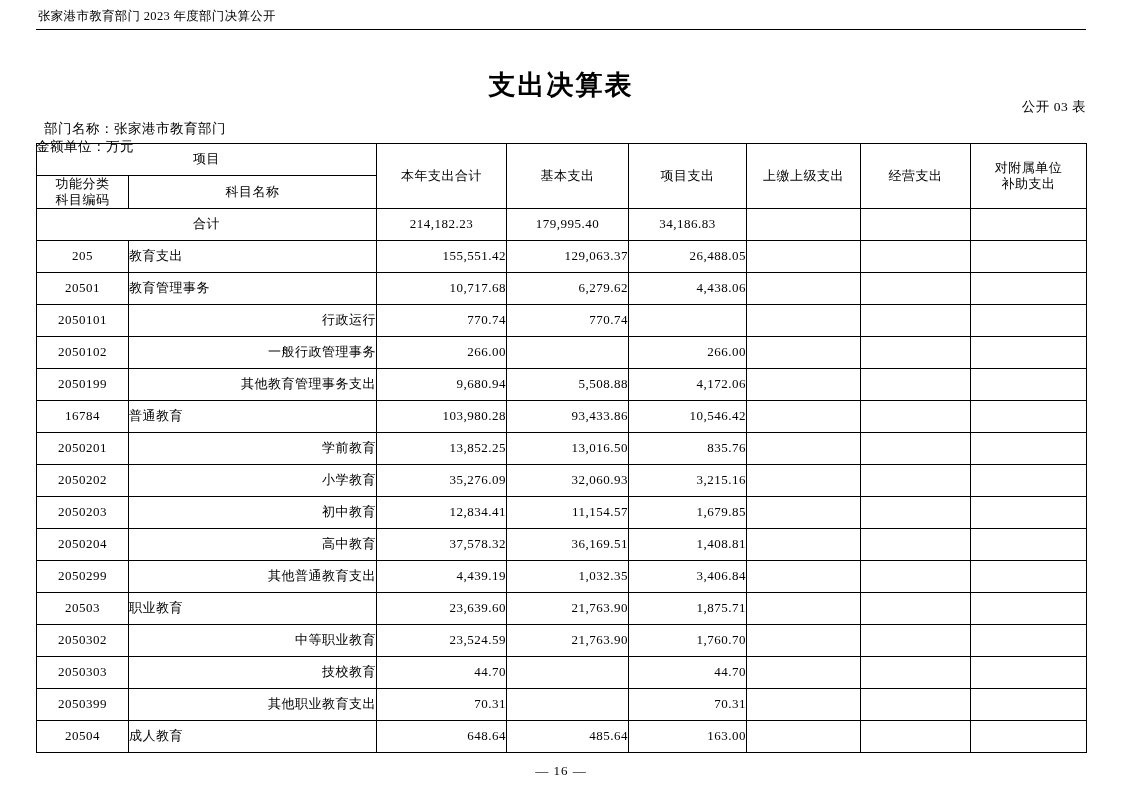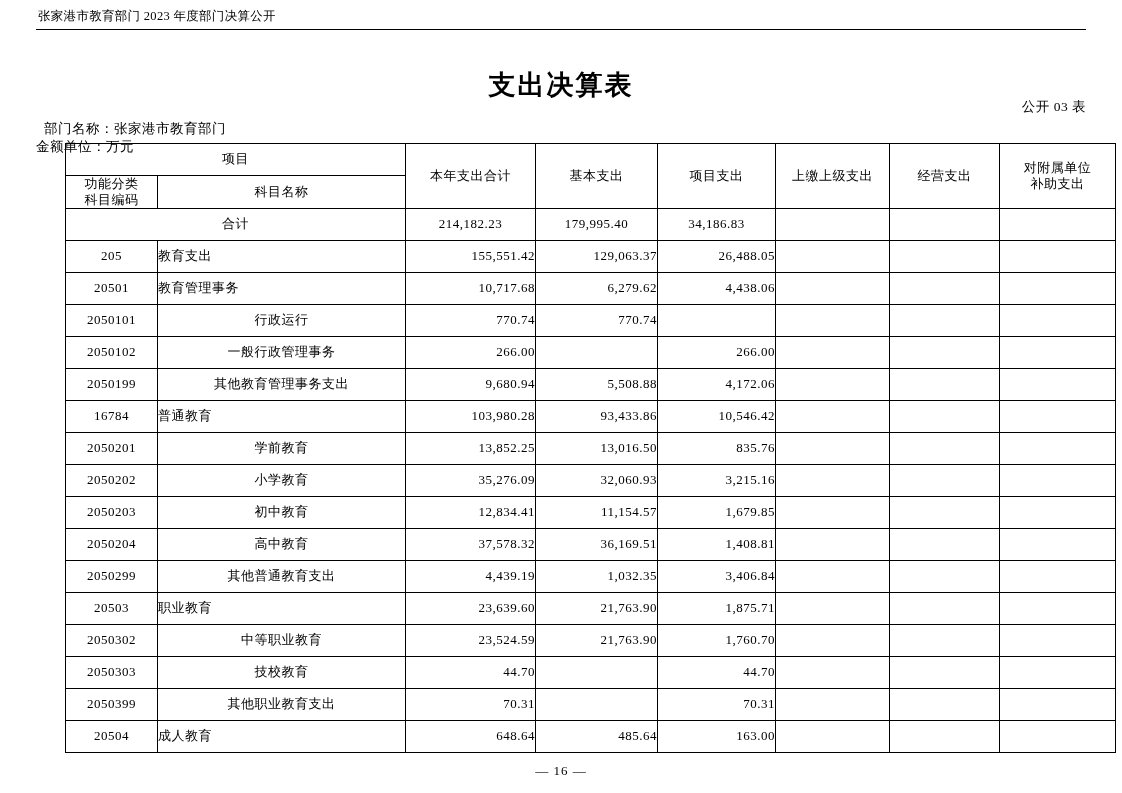--- a/index.html
+++ b/index.html
@@ -75,21 +75,20 @@
 
   
   table.budget {
     position: absolute;
     top: 143px;
     left: 36px;
     width: 1050px;
     border-collapse: collapse;
     table-layout: fixed;
     font-size: 13px;
-    margin-left: 29px;
   }
   table.budget th, table.budget td {
     border: 1px solid #000;
     padding: 0;
     height: 31px;
     font-weight: normal;
     font-size: 13px;
     letter-spacing: 0.5px;
   }
   .c-code   { width: 92px; }
@@ -109,21 +108,21 @@
     font-size: 13px;
     letter-spacing: 0.4px;
   }
   .hcell {
     text-align: center;
     vertical-align: middle;
     line-height: 1.25;
   }
   .two-line { line-height: 1.22; }
   td.lbl-1 { text-align: left; padding-left: 26px; }
-  td.lbl-2 { text-align: center; padding-left: 46px; }
+  td.lbl-2 { text-align: right; padding-left: 46px; }
 
   .row-total td { text-align: center; }
 
   .page-num {
     position: absolute;
     bottom: 14px;
     left: 0;
     width: 1122px;
     text-align: center;
     font-size: 13px;

